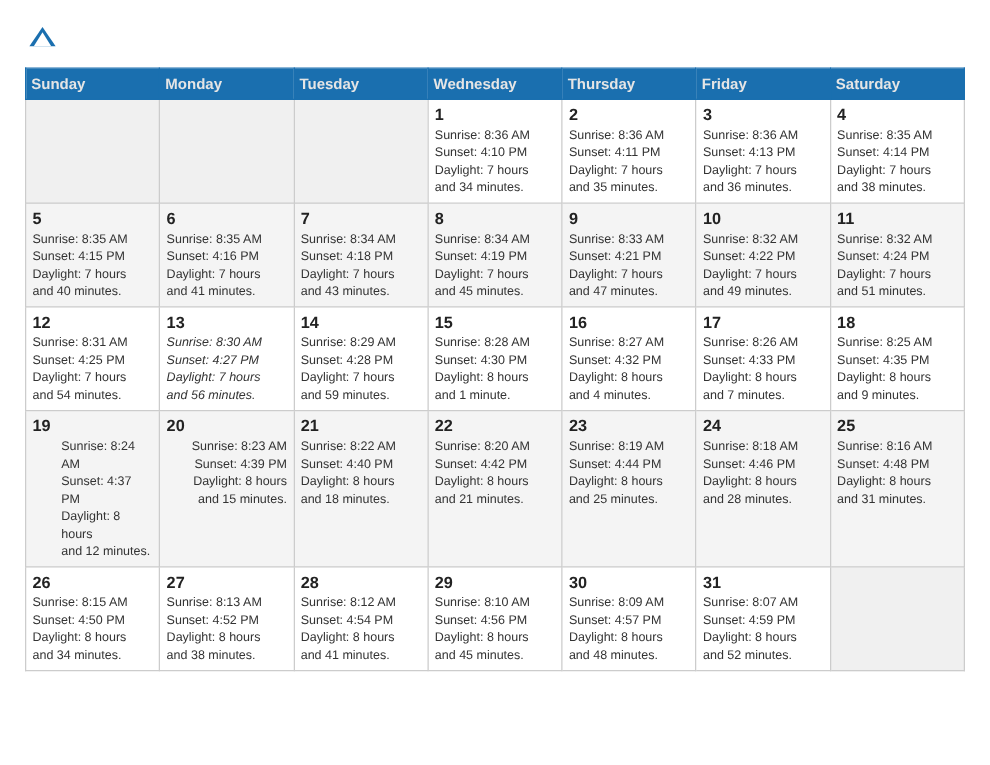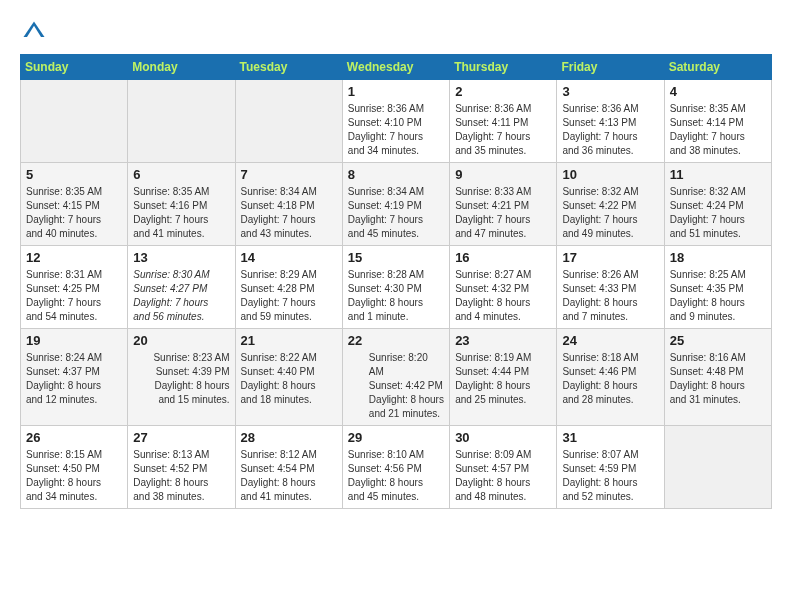--- a/index.html
+++ b/index.html
@@ -52,21 +52,21 @@
       font-size: 15px;
       color: #555;
     }
     table {
       width: 100%;
       border-collapse: collapse;
       font-size: 11px;
     }
     thead th {
       background: #1a6faf;
-      color: #bef264;
+      color: #e5e5e5;
       padding: 5px 4px;
       text-align: left;
       font-size: 12px;
       font-weight: bold;
       border: 1px solid #1a6faf;
     }
     tbody td {
       border: 1px solid #ccc;
       vertical-align: top;
       padding: 4px 5px;
@@ -262,42 +262,42 @@
           <div class="day-num">18</div>
           <div class="day-info" style="white-space: pre-line;">Sunrise: 8:25 AM
 Sunset: 4:35 PM
 Daylight: 8 hours
 and 9 minutes.</div>
         </td>
       </tr>
       <tr>
         <td>
           <div class="day-num">19</div>
-          <div class="day-info" style="white-space: pre-line;">Sunrise: 8:24 AM
+          <div class="day-info" style="white-space: pre-line; margin-left: 23px;">Sunrise: 8:24 AM
 Sunset: 4:37 PM
 Daylight: 8 hours
 and 12 minutes.</div>
         </td>
         <td>
           <div class="day-num">20</div>
           <div class="day-info" style="white-space: pre-line; text-align: right;">Sunrise: 8:23 AM
 Sunset: 4:39 PM
 Daylight: 8 hours
 and 15 minutes.</div>
         </td>
         <td>
           <div class="day-num">21</div>
           <div class="day-info" style="white-space: pre-line;">Sunrise: 8:22 AM
 Sunset: 4:40 PM
 Daylight: 8 hours
 and 18 minutes.</div>
         </td>
         <td>
           <div class="day-num">22</div>
-          <div class="day-info" style="white-space: pre-line; margin-left: 21px;">Sunrise: 8:20 AM
+          <div class="day-info" style="white-space: pre-line;">Sunrise: 8:20 AM
 Sunset: 4:42 PM
 Daylight: 8 hours
 and 21 minutes.</div>
         </td>
         <td>
           <div class="day-num">23</div>
           <div class="day-info" style="white-space: pre-line;">Sunrise: 8:19 AM
 Sunset: 4:44 PM
 Daylight: 8 hours
 and 25 minutes.</div>

